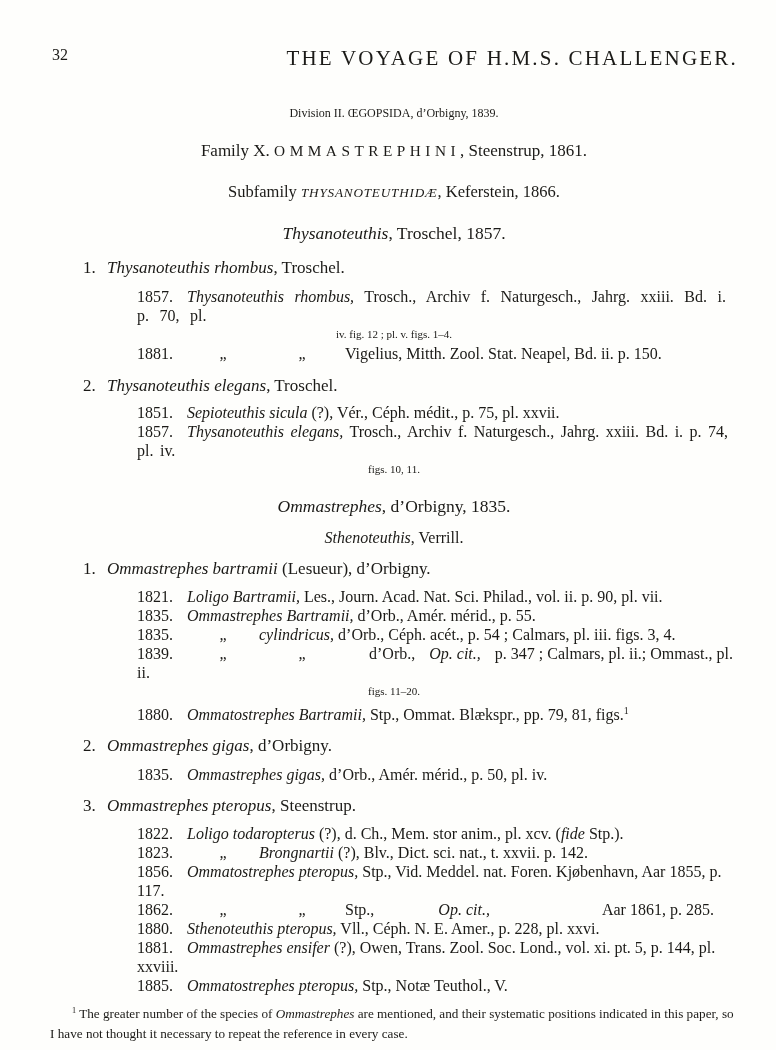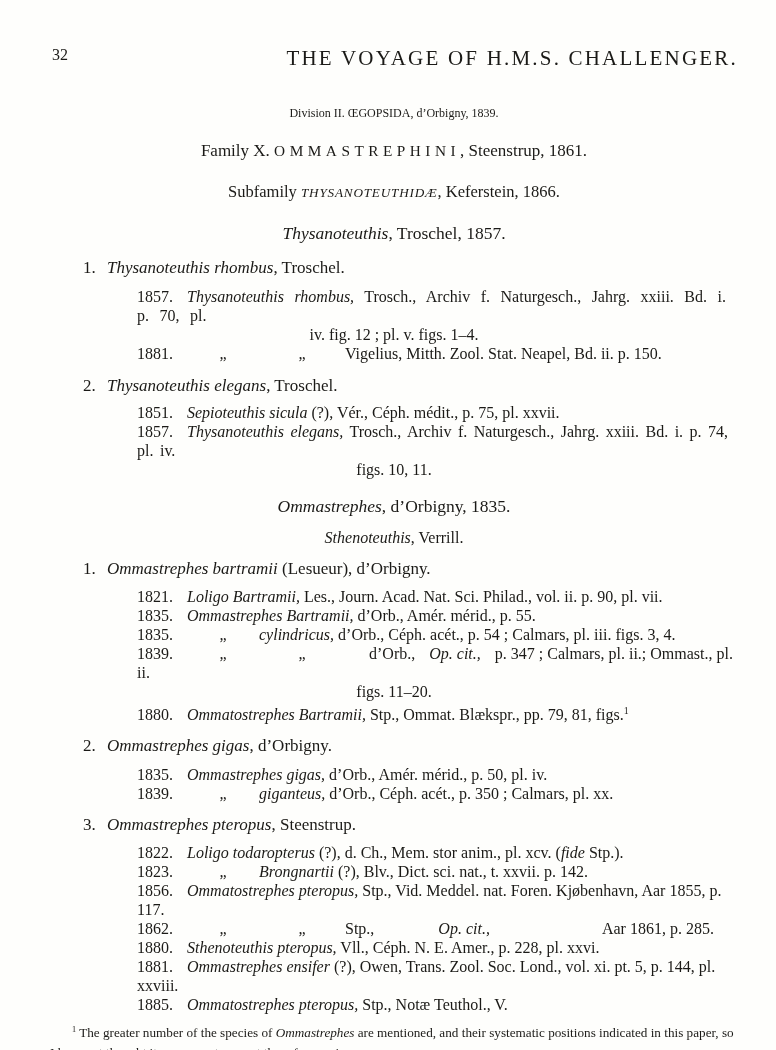--- a/index.html
+++ b/index.html
@@ -23,21 +23,21 @@
   .division{font-size:12px;line-height:20px;margin-top:37px;}
   .family{font-size:17px;line-height:22px;margin-top:17px;}
   .subfam{font-size:16.5px;line-height:21px;margin-top:19px;}
   .genus{font-size:17.5px;line-height:22px;margin-top:19px;font-style:normal;}
   .syn{font-size:16px;line-height:17px;margin-top:12px;}
   
   .sp{font-size:17px;line-height:22px;margin-left:33px;}
   .spnum{display:inline-block;width:24px;font-style:normal;}
   
   .ref{font-size:16px;line-height:19px;margin-left:87px;}
-  .cont{font-size:16px;line-height:19px;text-align:center;}
+  .cont{font-size:11px;line-height:19px;text-align:center;}
   .spread7{word-spacing:6.5px;}
   .spread3{word-spacing:2.5px;}
   
   .sg-r{font-style:normal;}
   .sg-i{font-style:italic;}
   .sg-y{display:inline-block;width:50px;font-style:normal;}
   .sg-d1{display:inline-block;width:72px;text-align:center;font-style:normal;}
   .sg-d2{display:inline-block;width:86px;text-align:center;font-style:normal;}
   .sg-g0{display:inline-block;width:24px;}
   .sg-g1{display:inline-block;width:64px;}
@@ -90,21 +90,20 @@
   <div class="ref"><span class="sg-y">1835.</span><span class="sg-i">Ommastrephes Bartramii,</span><span class="sg-r"> d’Orb., Amér. mérid., p. 55.</span></div>
   <div class="ref"><span class="sg-y">1835.</span><span class="sg-d1">„</span><span class="sg-i">cylindricus,</span><span class="sg-r"> d’Orb., Céph. acét., p. 54 ; Calmars, pl. iii. figs. 3, 4.</span></div>
   <div class="ref"><span class="sg-y">1839.</span><span class="sg-d1">„</span><span class="sg-d2">„</span><span class="sg-g0"></span><span class="sg-r">d’Orb.,</span><span class="sg-g3"></span><span class="sg-i">Op. cit.,</span><span class="sg-g3"></span><span class="sg-r">p. 347 ; Calmars, pl. ii.; Ommast., pl. ii.</span></div>
   <div class="cont">figs. 11–20.</div>
   <div class="ref"><span class="sg-y">1880.</span><span class="sg-i">Ommatostrephes Bartramii,</span><span class="sg-r"> Stp., Ommat. Blækspr., pp. 79, 81, figs.</span><span class="sg-sup">1</span></div>
 
   <div class="sp" style="margin-top:11px">
     <span class="spnum">2.</span><span><span class="sg-i">Ommastrephes gigas</span><span class="sg-r">, d’Orbigny.</span></span>
   </div>
   <div class="ref" style="margin-top:8px"><span class="sg-y">1835.</span><span class="sg-i">Ommastrephes gigas,</span><span class="sg-r"> d’Orb., Amér. mérid., p. 50, pl. iv.</span></div>
-  <div class="ref"><span class="sg-y">1839.</span><span class="sg-d1">„</span><span class="sg-i">giganteus,</span><span class="sg-r"> d’Orb., Céph. acét., p. 350 ; Calmars, pl. xx.</span></div>
 
   <div class="sp" style="margin-top:11px">
     <span class="spnum">3.</span><span><span class="sg-i">Ommastrephes pteropus</span><span class="sg-r">, Steenstrup.</span></span>
   </div>
   <div class="ref" style="margin-top:7px"><span class="sg-y">1822.</span><span class="sg-i">Loligo todaropterus</span><span class="sg-r"> (?), d. Ch., Mem. stor anim., pl. xcv. (</span><span class="sg-i">fide</span><span class="sg-r"> Stp.).</span></div>
   <div class="ref"><span class="sg-y">1823.</span><span class="sg-d1">„</span><span class="sg-i">Brongnartii</span><span class="sg-r"> (?), Blv., Dict. sci. nat., t. xxvii. p. 142.</span></div>
   <div class="ref"><span class="sg-y">1856.</span><span class="sg-i">Ommatostrephes pteropus,</span><span class="sg-r"> Stp., Vid. Meddel. nat. Foren. Kjøbenhavn, Aar 1855, p. 117.</span></div>
   <div class="ref"><span class="sg-y">1862.</span><span class="sg-d1">„</span><span class="sg-d2">„</span><span class="sg-r">Stp.,</span><span class="sg-g1"></span><span class="sg-i">Op. cit.,</span><span class="sg-g2"></span><span class="sg-r">Aar 1861, p. 285.</span></div>
   <div class="ref"><span class="sg-y">1880.</span><span class="sg-i">Sthenoteuthis pteropus,</span><span class="sg-r"> Vll., Céph. N. E. Amer., p. 228, pl. xxvi.</span></div>
   <div class="ref"><span class="sg-y">1881.</span><span class="sg-i">Ommastrephes ensifer</span><span class="sg-r"> (?), Owen, Trans. Zool. Soc. Lond., vol. xi. pt. 5, p. 144, pl. xxviii.</span></div>

